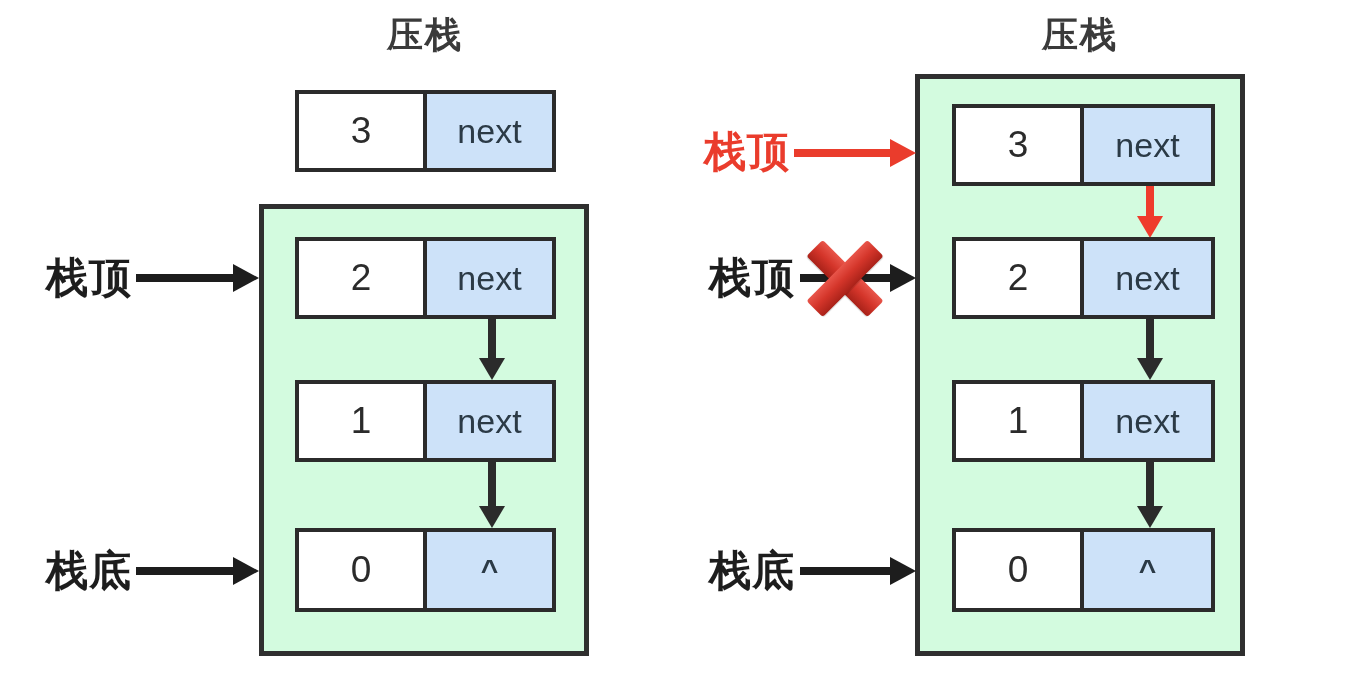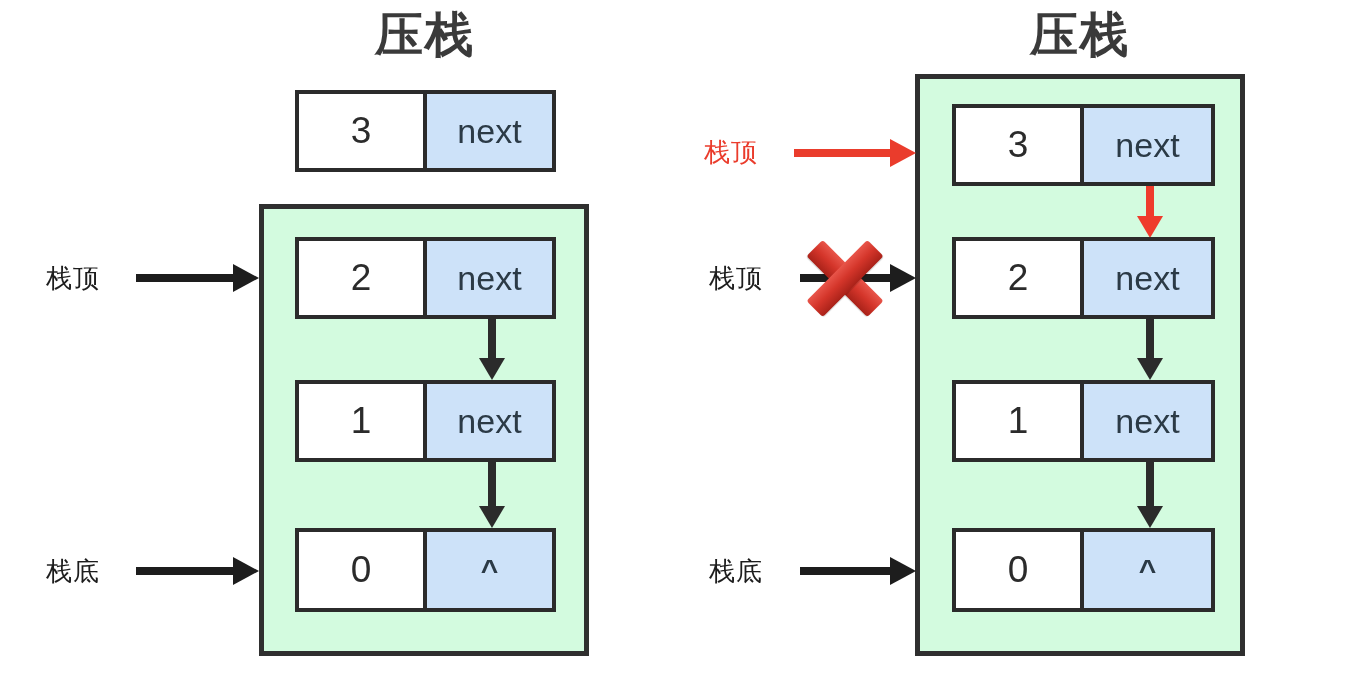--- a/index.html
+++ b/index.html
@@ -19,21 +19,21 @@
   .stage {
     position: absolute;
     left: 0; top: 0;
     width: 1362px;
     height: 678px;
   }
 
   
   .panel-title {
     position: absolute;
-    font-size: 48px;
+    font-size: 36px;
     font-weight: 700;
     color: #3a3a3a;
     letter-spacing: 2px;
     text-align: center;
     white-space: nowrap;
     line-height: 44px;
   }
 
   
   .stack-box {
@@ -96,22 +96,22 @@
     border-left: 13px solid transparent;
     border-right: 13px solid transparent;
     border-top: 22px solid #2b2b2b;
   }
   .vlink.red .shaft { background: #ef3b2c; }
   .vlink.red .head  { border-top-color: #ef3b2c; }
 
   
   .hlabel {
     position: absolute;
-    font-size: 26px;
-    font-weight: 400;
+    font-size: 42px;
+    font-weight: 700;
     color: #1d1d1d;
     white-space: nowrap;
     letter-spacing: 1px;
     line-height: 40px;
   }
   .hlabel.red { color: #ea3c2c; }
 
   .harrow {
     position: absolute;
     height: 0;

